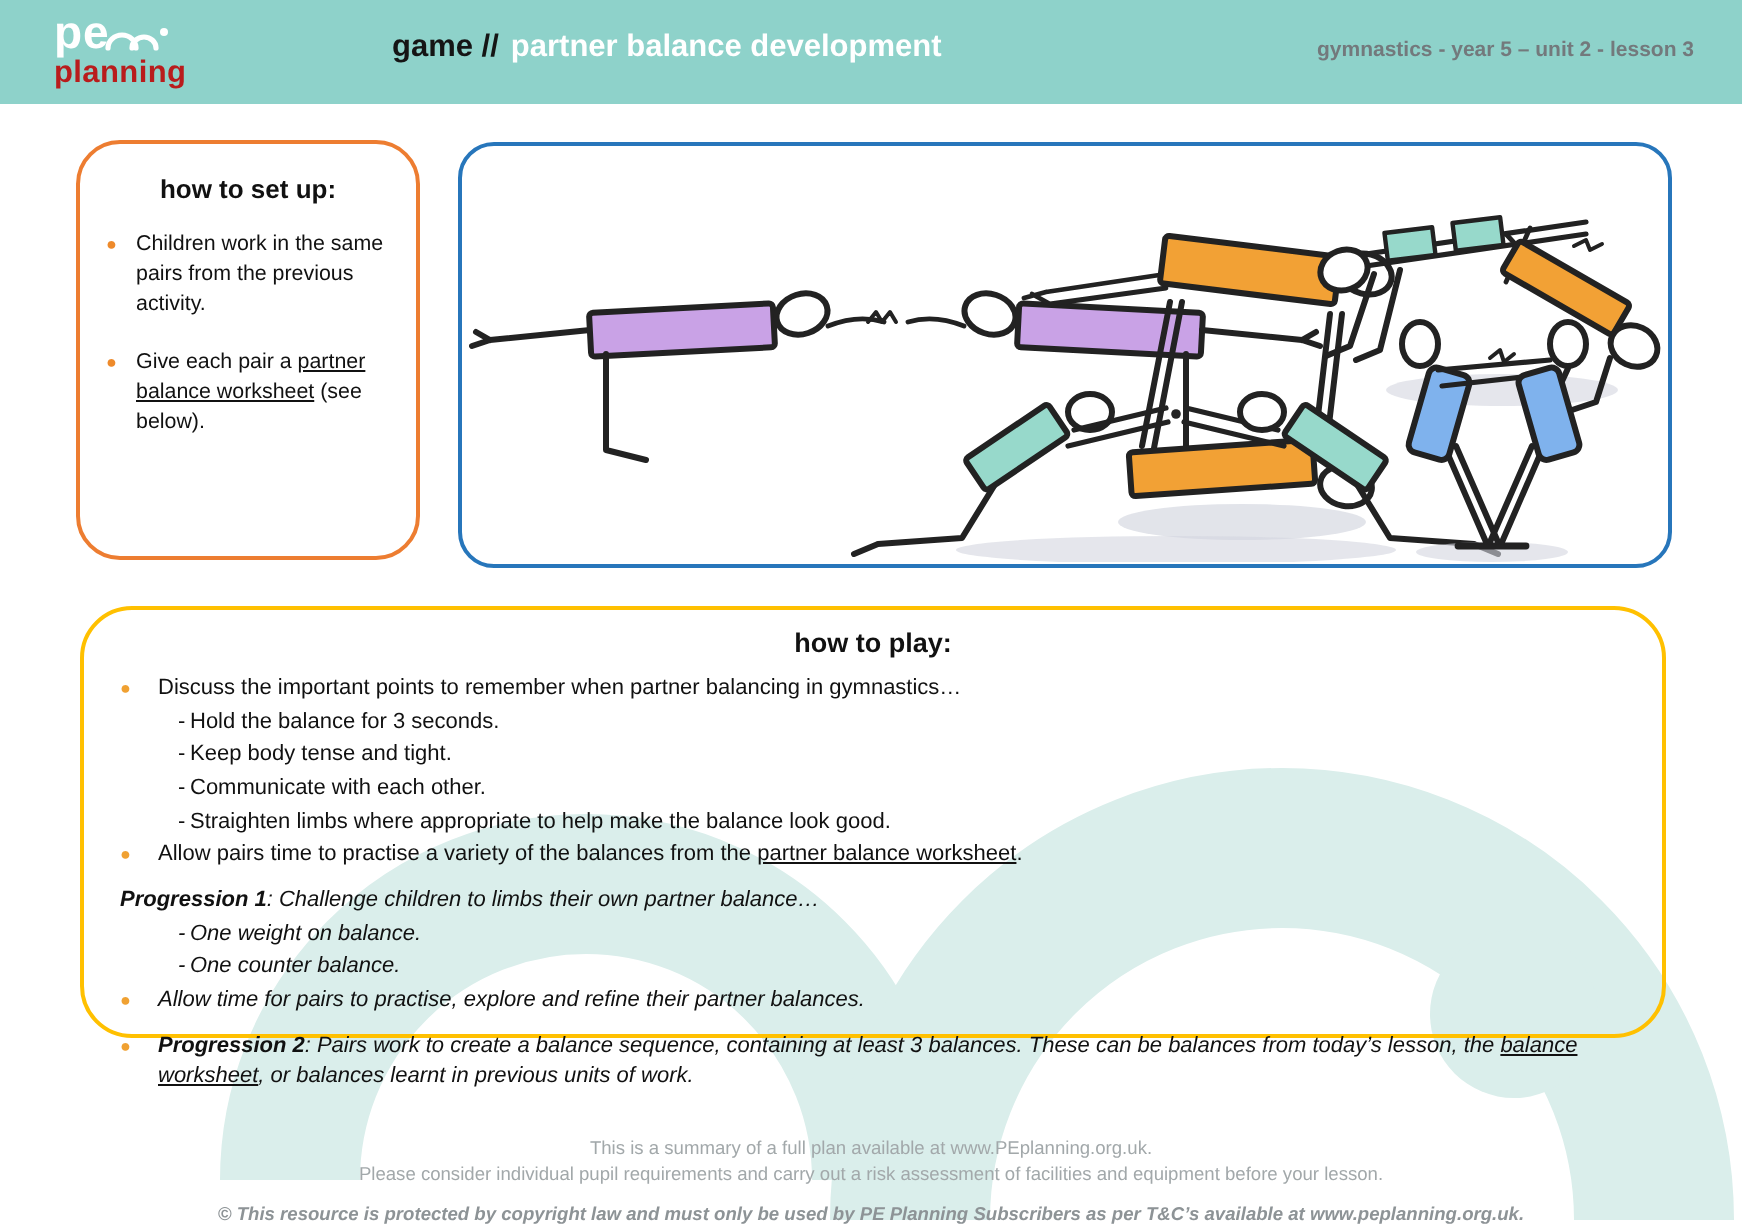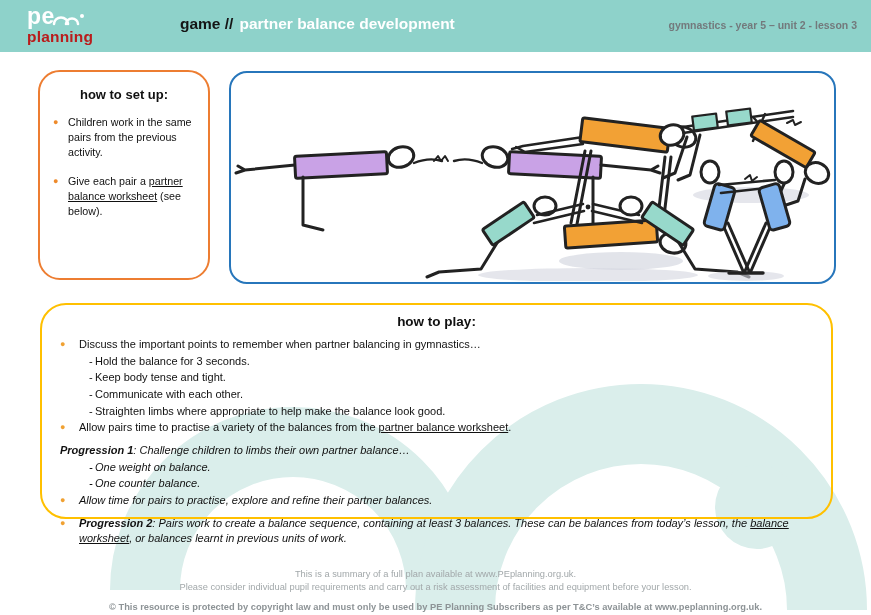--- a/index.html
+++ b/index.html
@@ -6,24 +6,24 @@
   body{
     width:871px;height:615px;position:relative;overflow:hidden;
     background:#ffffff;font-family:"Liberation Sans",sans-serif;color:#111;
   }
   
   .header{position:absolute;left:0;top:0;width:871px;height:52px;background:#8ed2ca;z-index:2;}
   .logo{position:absolute;left:27px;top:5px;line-height:1;}
   .logo-pe{color:#ffffff;font-weight:bold;font-size:23px;letter-spacing:.5px;}
   .logo-squiggle{position:absolute;left:25px;top:6px;}
   .logo-planning{color:#b91c1c;font-weight:bold;font-size:15.5px;margin-top:1px;letter-spacing:.2px;}
-  .header-title{position:absolute;left:180px;top:15px;font-size:15.5px;font-weight:bold;white-space:nowrap;}
+  .header-title{position:absolute;left:196px;top:15px;font-size:15.5px;font-weight:bold;white-space:nowrap;}
   .title-game{color:#151515;margin-right:6px;}
   .title-rest{color:#ffffff;}
-  .header-meta{position:absolute;right:14px;top:19px;font-size:10.5px;font-weight:bold;color:#73797c;}
+  .header-meta{position:absolute;right:24px;top:19px;font-size:10.5px;font-weight:bold;color:#73797c;}
   
   .decor{position:absolute;left:0;top:300px;z-index:0;}
   
   .setup-box{position:absolute;left:38px;top:70px;width:172px;height:210px;background:#fff;
     border:2.5px solid #ed7d31;border-radius:22px;box-sizing:border-box;z-index:1;}
   .setup-title{text-align:center;font-weight:bold;font-size:13px;margin:15px 0 13px;}
   .setup-bullets{padding:0 11px 0 10px;}
   .s-row{display:flex;font-size:10.7px;line-height:1.4;margin-bottom:14px;}
   .s-row .dot{color:#ee8a2b;flex:none;width:15px;padding-left:3px;font-size:9px;line-height:1.7;}
   
@@ -40,21 +40,21 @@
   .prow.sub .dash{flex:none;width:19px;padding-left:13px;box-sizing:border-box;}
   .prow.heading{padding-left:3px;}
   .gap{height:6px;}
   .it{font-style:italic;}
   .lead{font-weight:bold;font-style:italic;}
   .u{text-decoration:underline;}
   .txt{flex:1;}
   
   .footer{position:absolute;left:0;top:568px;width:871px;text-align:center;z-index:1;
     color:#a2a8aa;font-size:9.3px;line-height:1.45;}
-  .footer-c{margin-top:6px;font-weight:bold;color:#8d9396;}
+  .footer-c{margin-top:6px;font-weight:bold;color:#8d9396;font-style:italic;}
 </style>
 </head>
 <body>
 
 <svg class="decor" width="871" height="315" viewBox="0 0 871 315">
   <path d="M 145 290 A 148 148 0 0 1 441 290" fill="none" stroke="#daeeeb" stroke-width="70"></path>
   <path d="M 455 310 A 186 186 0 0 1 827 310" fill="none" stroke="#daeeeb" stroke-width="80"></path>
   <circle cx="757" cy="207" r="42" fill="#daeeeb"></circle>
 </svg>
 

